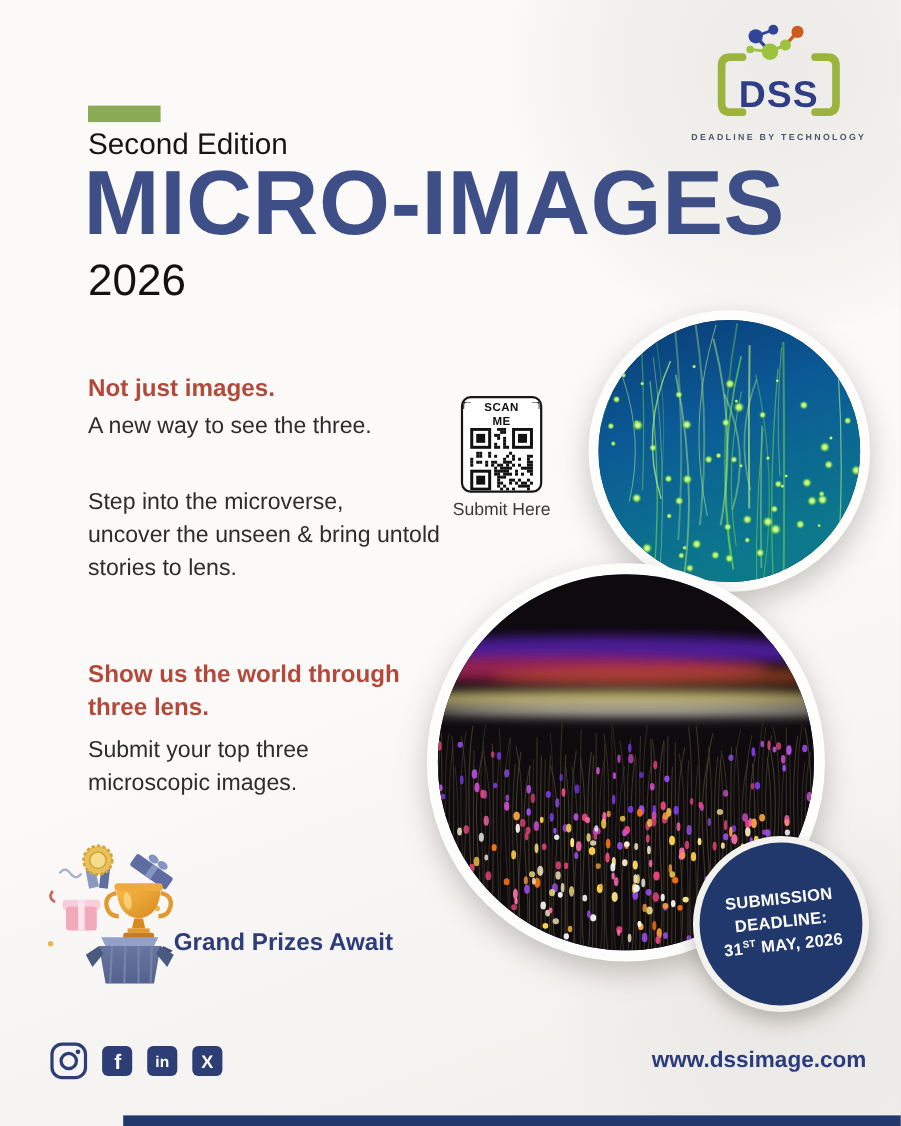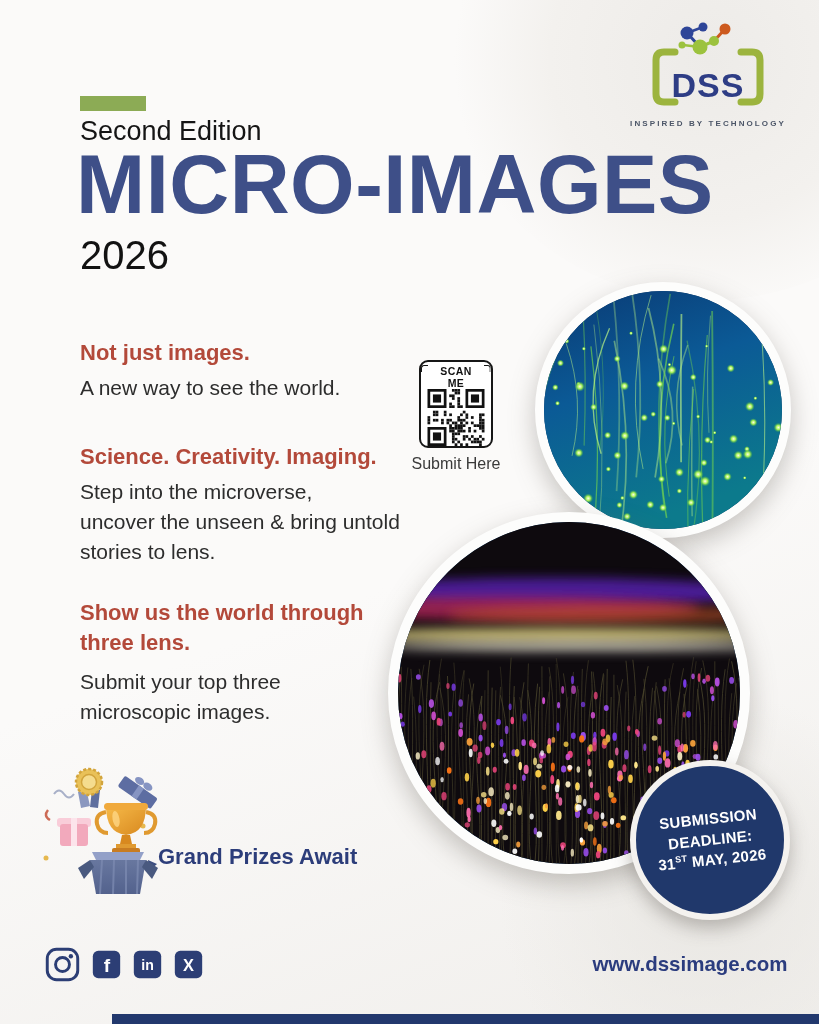--- a/index.html
+++ b/index.html
@@ -91,35 +91,34 @@
         <circle cx="91" cy="21" r="5" fill="#9cc23e"></circle>
         <circle cx="59" cy="25" r="3.5" fill="#9cc23e"></circle>
       </g>
 
       <g stroke="#9cb43e" stroke-width="7" stroke-linecap="round" fill="none">
         <path d="M52 32 H41 q-8 0 -8 8 V74 q0 8 8 8 H52"></path>
         <path d="M118 32 H129 q8 0 8 8 V74 q0 8 -8 8 H118"></path>
       </g>
       <text x="85" y="77" text-anchor="middle" font-size="34" font-weight="bold" fill="#2e3d85" letter-spacing="1">DSS</text>
     </svg>
-    <div class="logo-tagline">INSPIRED BY TECHNOLOGY</div>
+    <div class="logo-tagline">DEADLINE BY TECHNOLOGY</div>
   </div>
 
   <div class="accent-bar"></div>
   <div class="edition">Second Edition</div>
   <div class="title">MICRO-IMAGES</div>
   <div class="year">2026</div>
 
   <div class="section sec1">
     <p class="sec-head"><span>Not just images.</span></p>
-    <p class="sec-body"><span>A new way to see the world.</span></p>
+    <p class="sec-body"><span>A new way to see the three.</span></p>
   </div>
 
   <div class="section sec2">
-    <p class="sec-head"><span>Science. Creativity. Imaging.</span></p>
     <p class="sec-body">
       <span style="display:block">Step into the microverse,</span>
       <span style="display:block">uncover the unseen &amp; bring untold</span>
       <span style="display:block">stories to lens.</span>
     </p>
   </div>
 
   <div class="section sec3">
     <p class="sec-head">
       <span style="display:block">Show us the world through</span>

